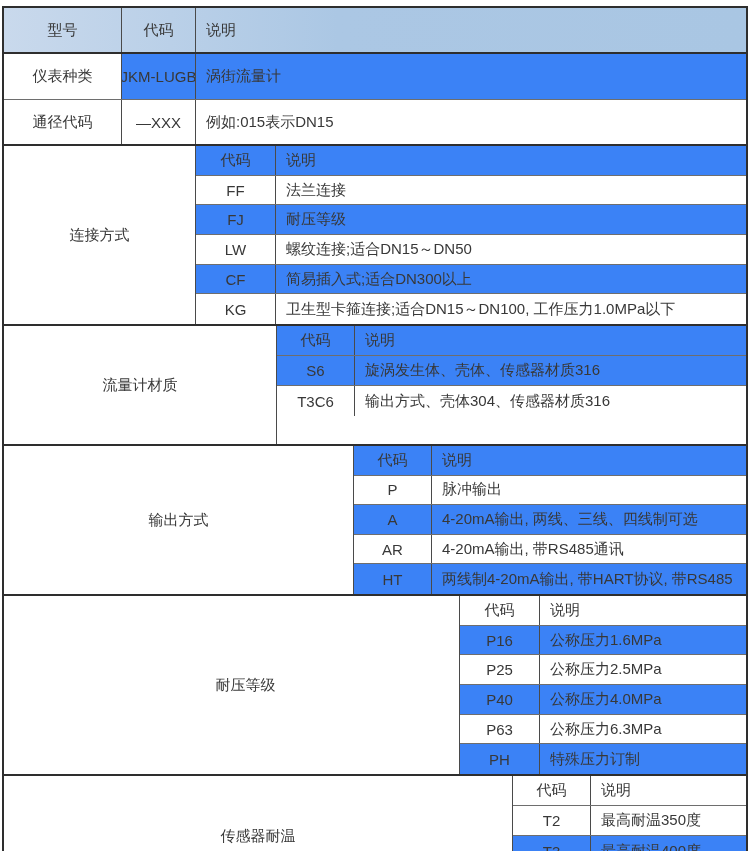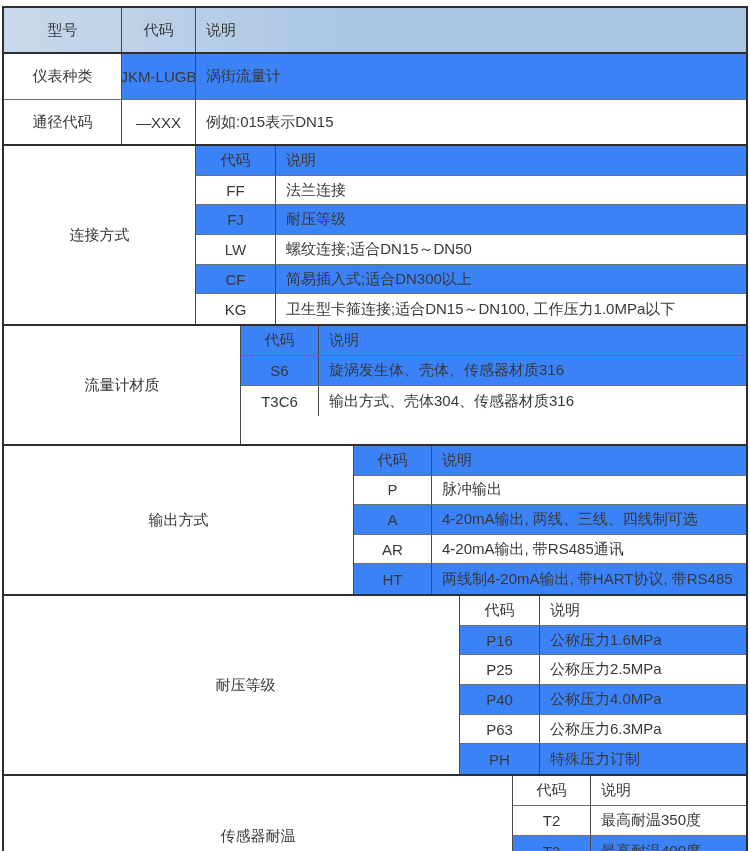--- a/index.html
+++ b/index.html
@@ -18,21 +18,21 @@
   .hdr .cell{background:transparent;}
   .section{display:flex;box-sizing:border-box;}
   .slabel{box-sizing:border-box;border-right:1px solid #4a4a4a;display:flex;align-items:center;justify-content:center;font-size:15px;background:#fff;}
   .sbody{flex:1;display:flex;flex-direction:column;}
   .srow{display:flex;height:30px;box-sizing:border-box;border-bottom:1px solid #6e6e6e;}
   .srow.slast{border-bottom:none;}
   .section{border-bottom:2px solid #2e2e2e;}
   .section.last{border-bottom:none;}
   .scode{box-sizing:border-box;border-right:1px solid #4a4a4a;display:flex;align-items:center;justify-content:center;font-size:15px;}
   .s0 .slabel{width:192px;} .s0 .scode{width:80px;} .s0{height:180px;}
-  .s1 .slabel{width:237px;font-family:Liberation Serif, serif;} .s1 .scode{width:78px;} .s1{height:120px;}
+  .s1 .slabel{width:273px;font-family:Liberation Serif, serif;} .s1 .scode{width:78px;} .s1{height:120px;}
   .s2 .slabel{width:350px;} .s2 .scode{width:78px;} .s2{height:150px;}
   .s3 .slabel{width:428px;margin-left:28px;} .s3 .scode{width:80px;} .s3{height:180px;}
   .s4 .slabel{width:509px;text-align:center;} .s4 .scode{width:78px;} .s4{height:120px;}
 </style>
 </head>
 <body>
 
 <div class="table">
 
   <div class="row hdr">

